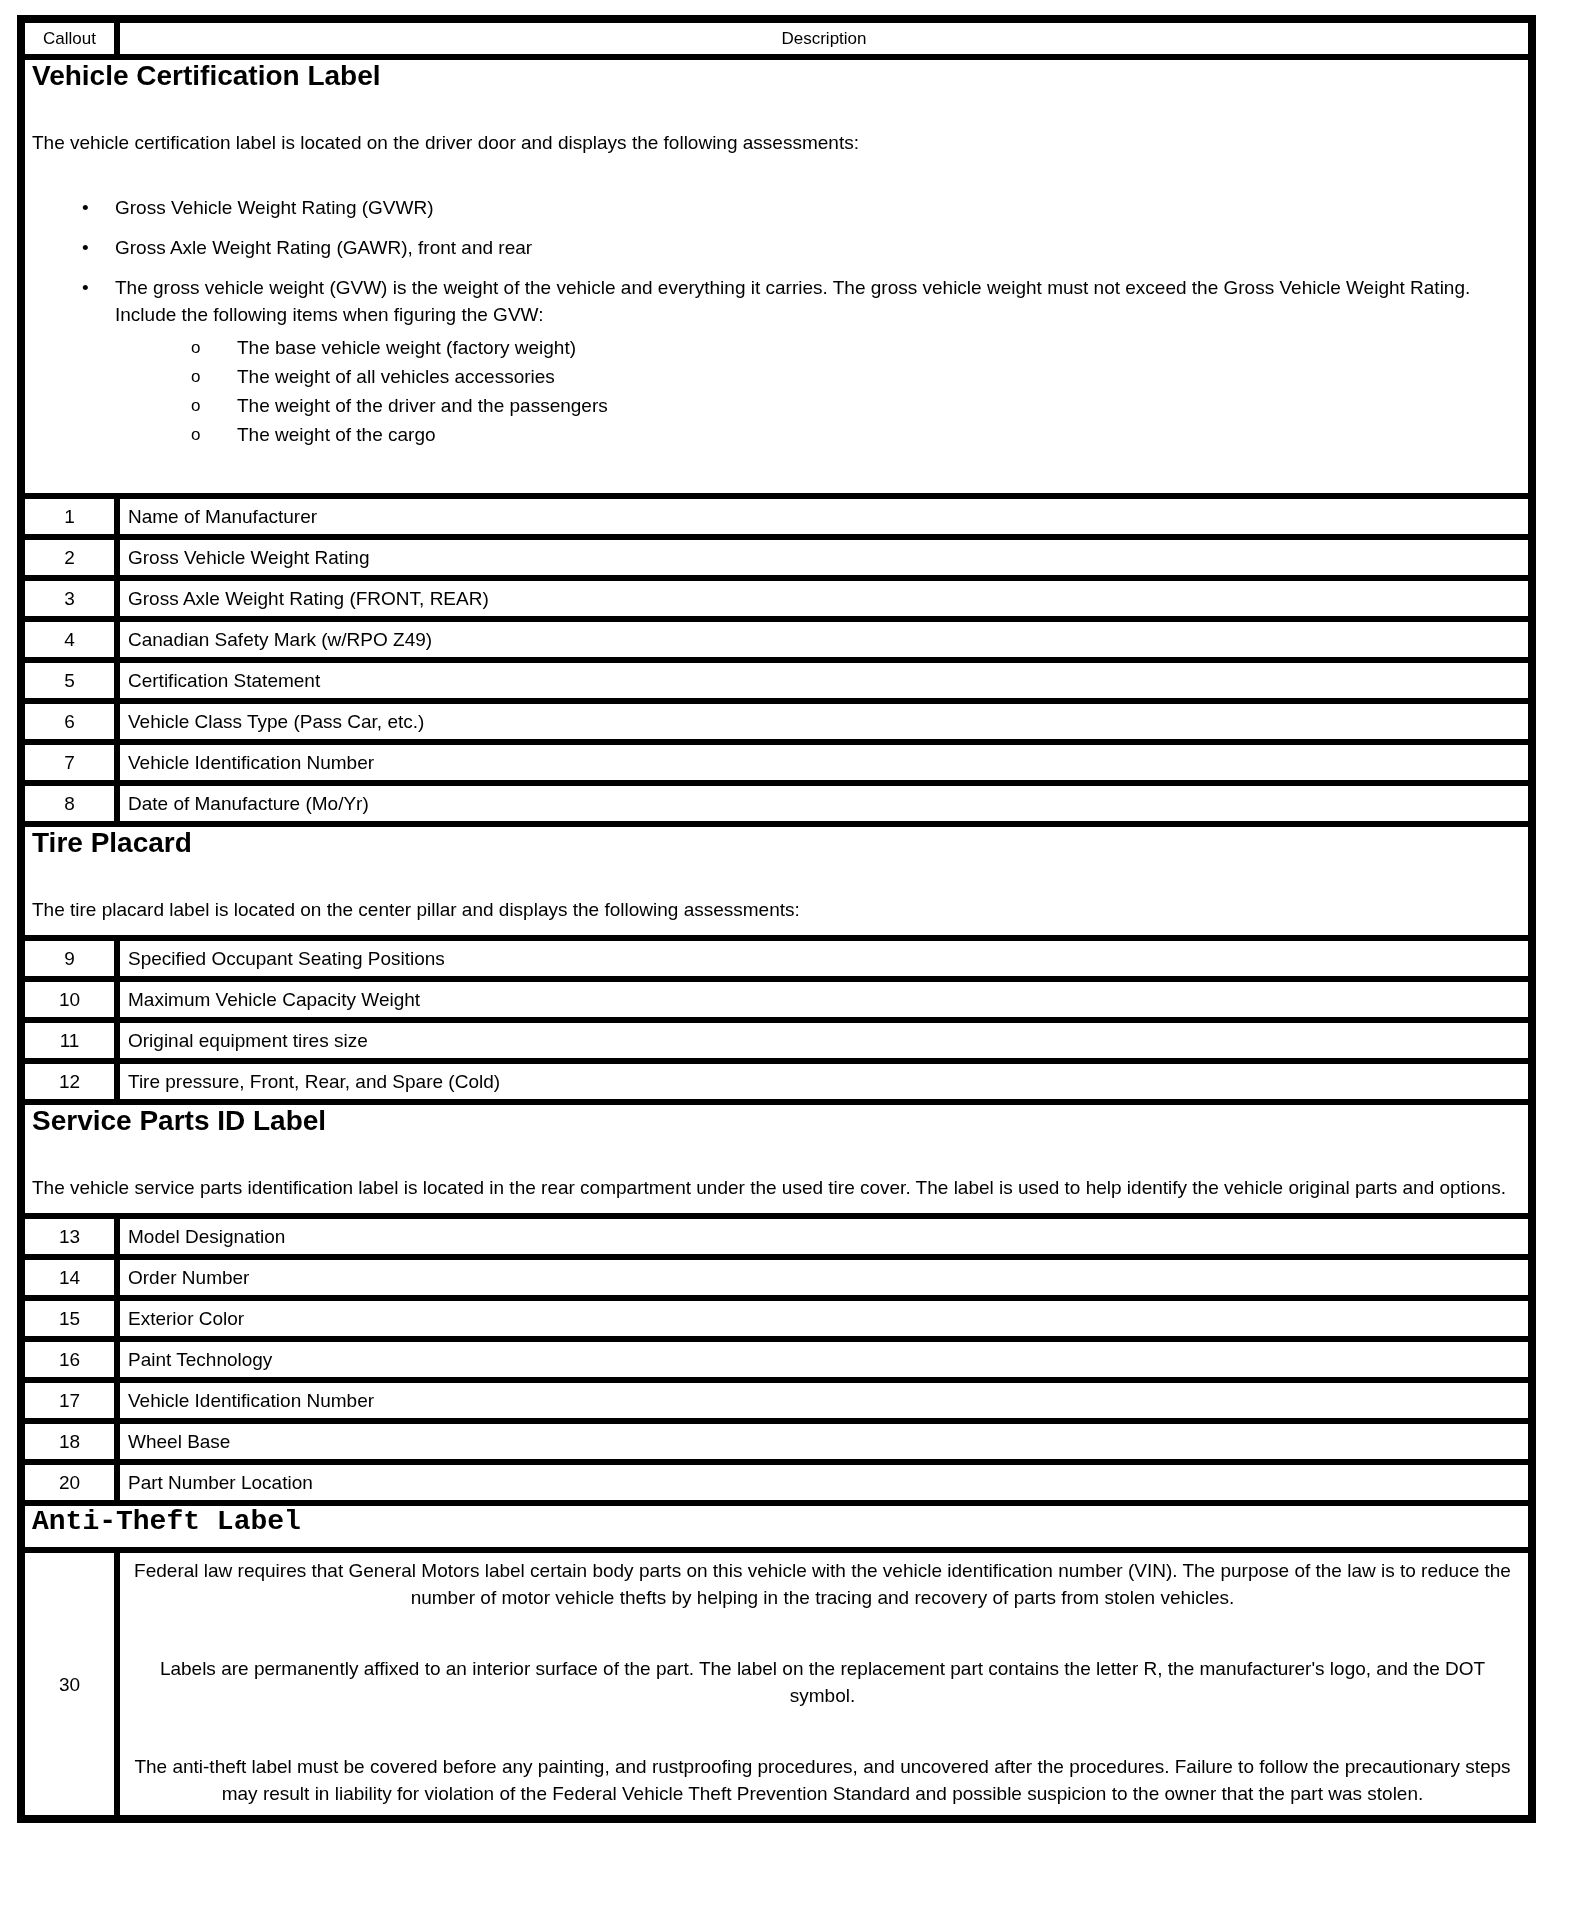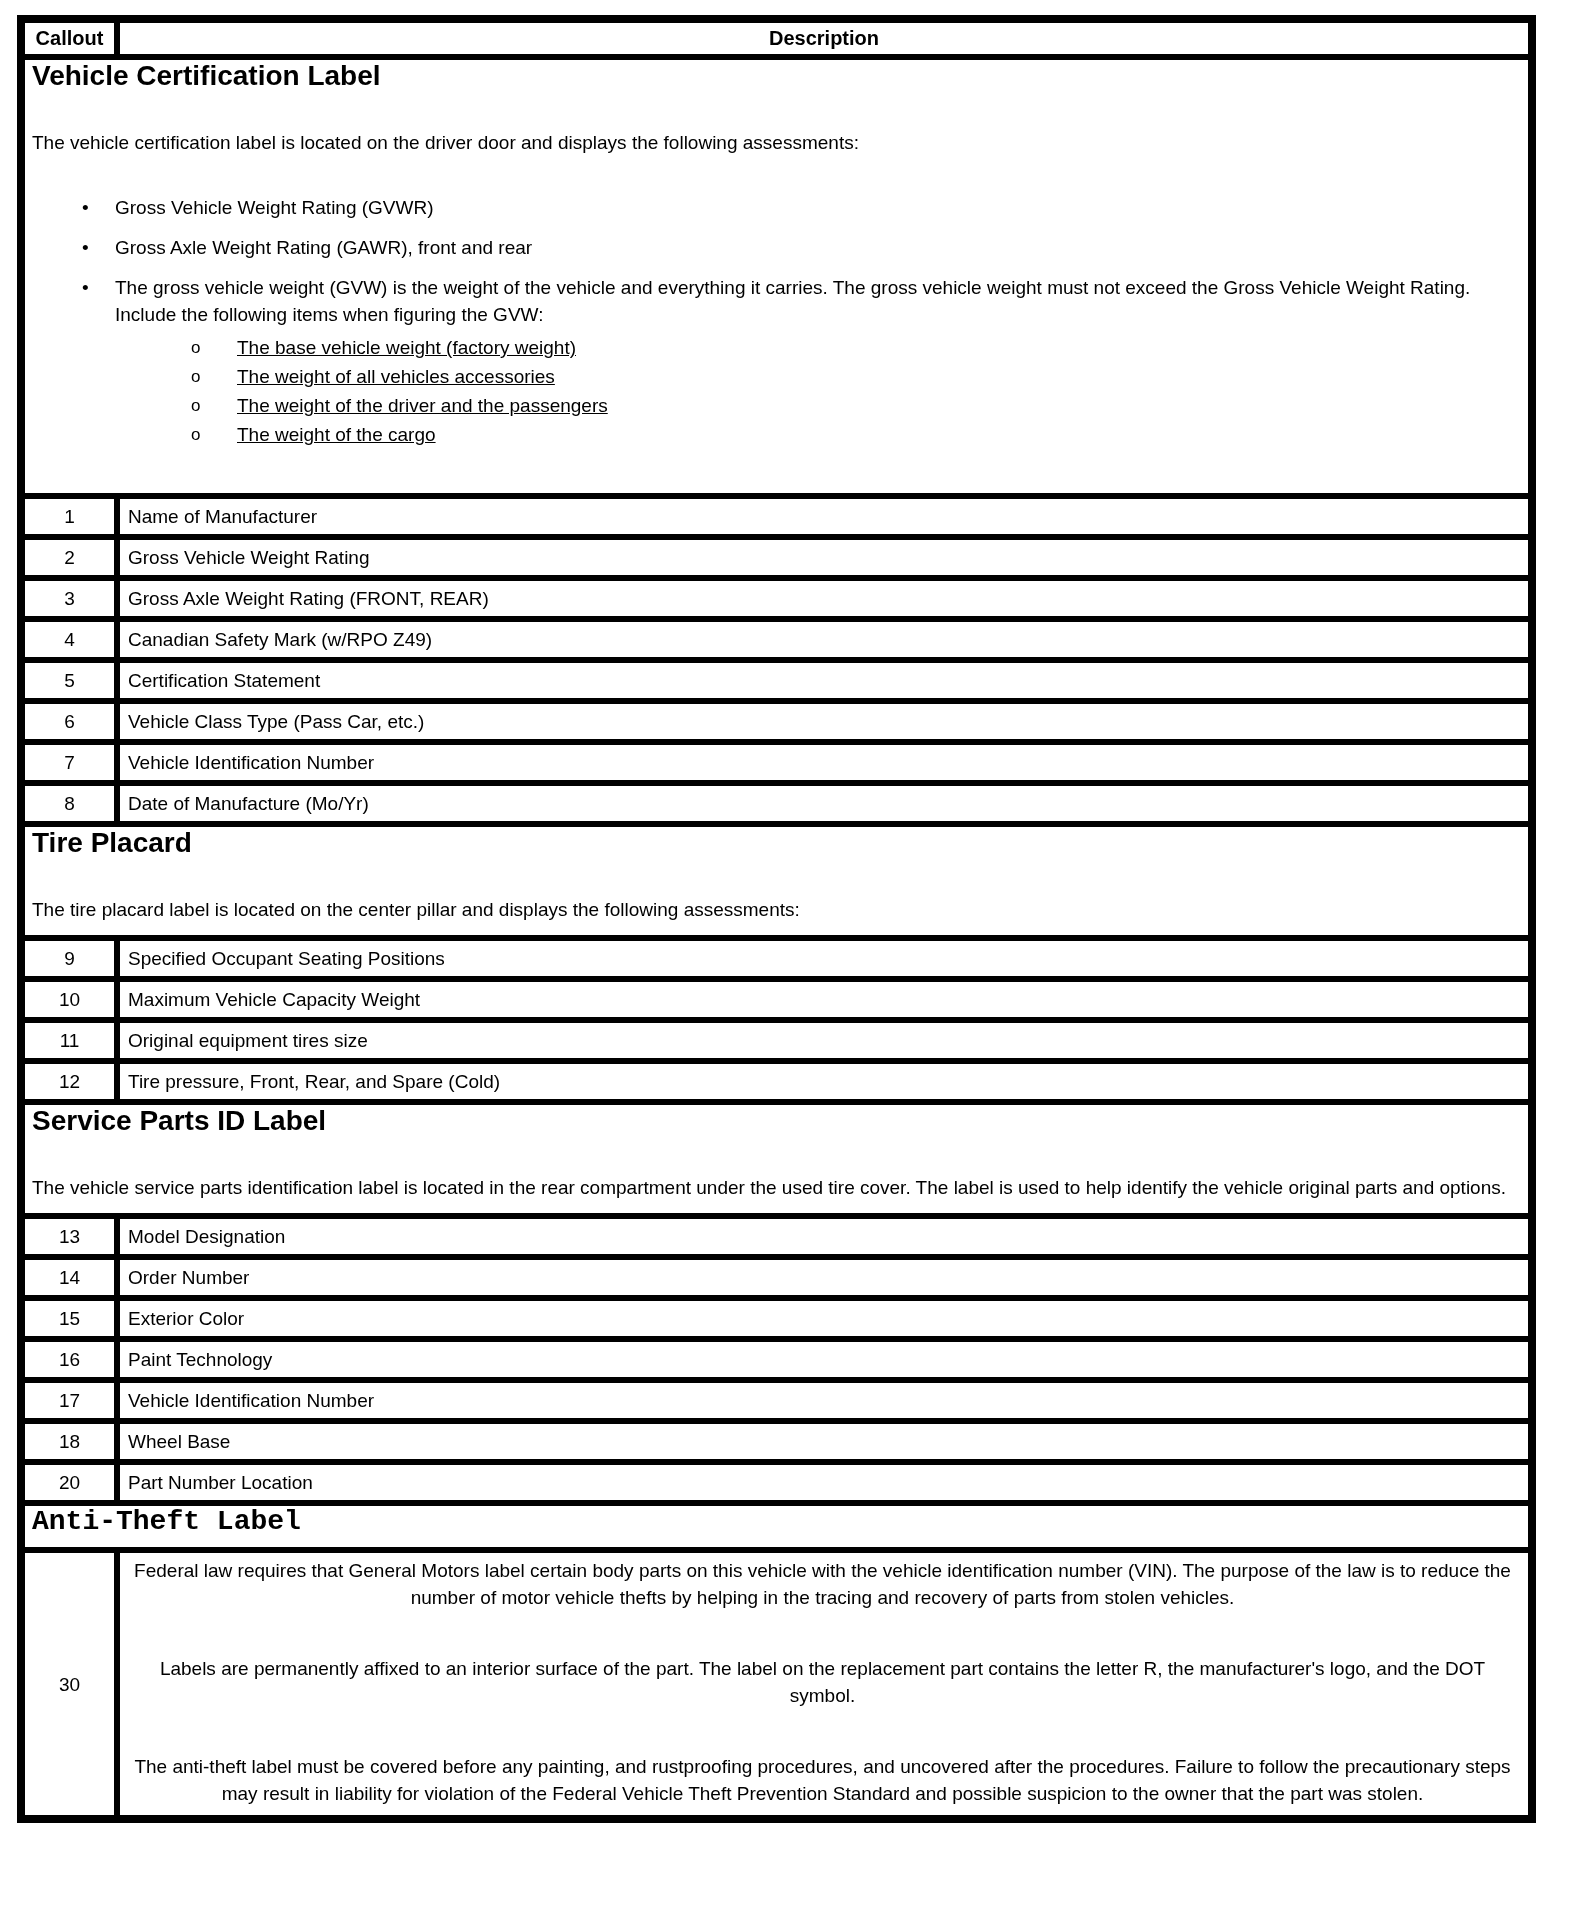--- a/index.html
+++ b/index.html
@@ -26,22 +26,22 @@
     width: 1519px;
     table-layout: fixed;
   }
   td, th {
     border: 3px solid #000000;
     vertical-align: top;
     overflow: hidden;
   }
 
   th.hd {
-    font-weight: bold;
-    font-size: 20px;
+    font-weight: normal;
+    font-size: 17px;
     padding: 2px 4px;
     line-height: 27px;
     text-align: center;
   }
 
   
   td.co {
     text-align: center;
     padding: 4px 2px;
     line-height: 27px;
@@ -81,21 +81,21 @@
   .vc li::before {
     content: "\2022";
     position: absolute;
     left: -33px;
     top: 0;
   }
   .vc ul ul {
     margin: 6px 0 0 0;
     padding: 0 0 0 122px;
   }
-  .vc ul ul li { margin: 0 0 2px 0; text-decoration: underline; }
+  .vc ul ul li { margin: 0 0 2px 0; }
   .vc ul ul li::before {
     content: "o";
     left: -46px;
     font-size: 17px;
   }
 
   
   td.pblock { padding: 4px 10px 8px 7px; line-height: 27px; text-align: center; }
   td.pblock p { margin: 0 0 44px 0; }
   td.pblock p.last { margin: 0; }

